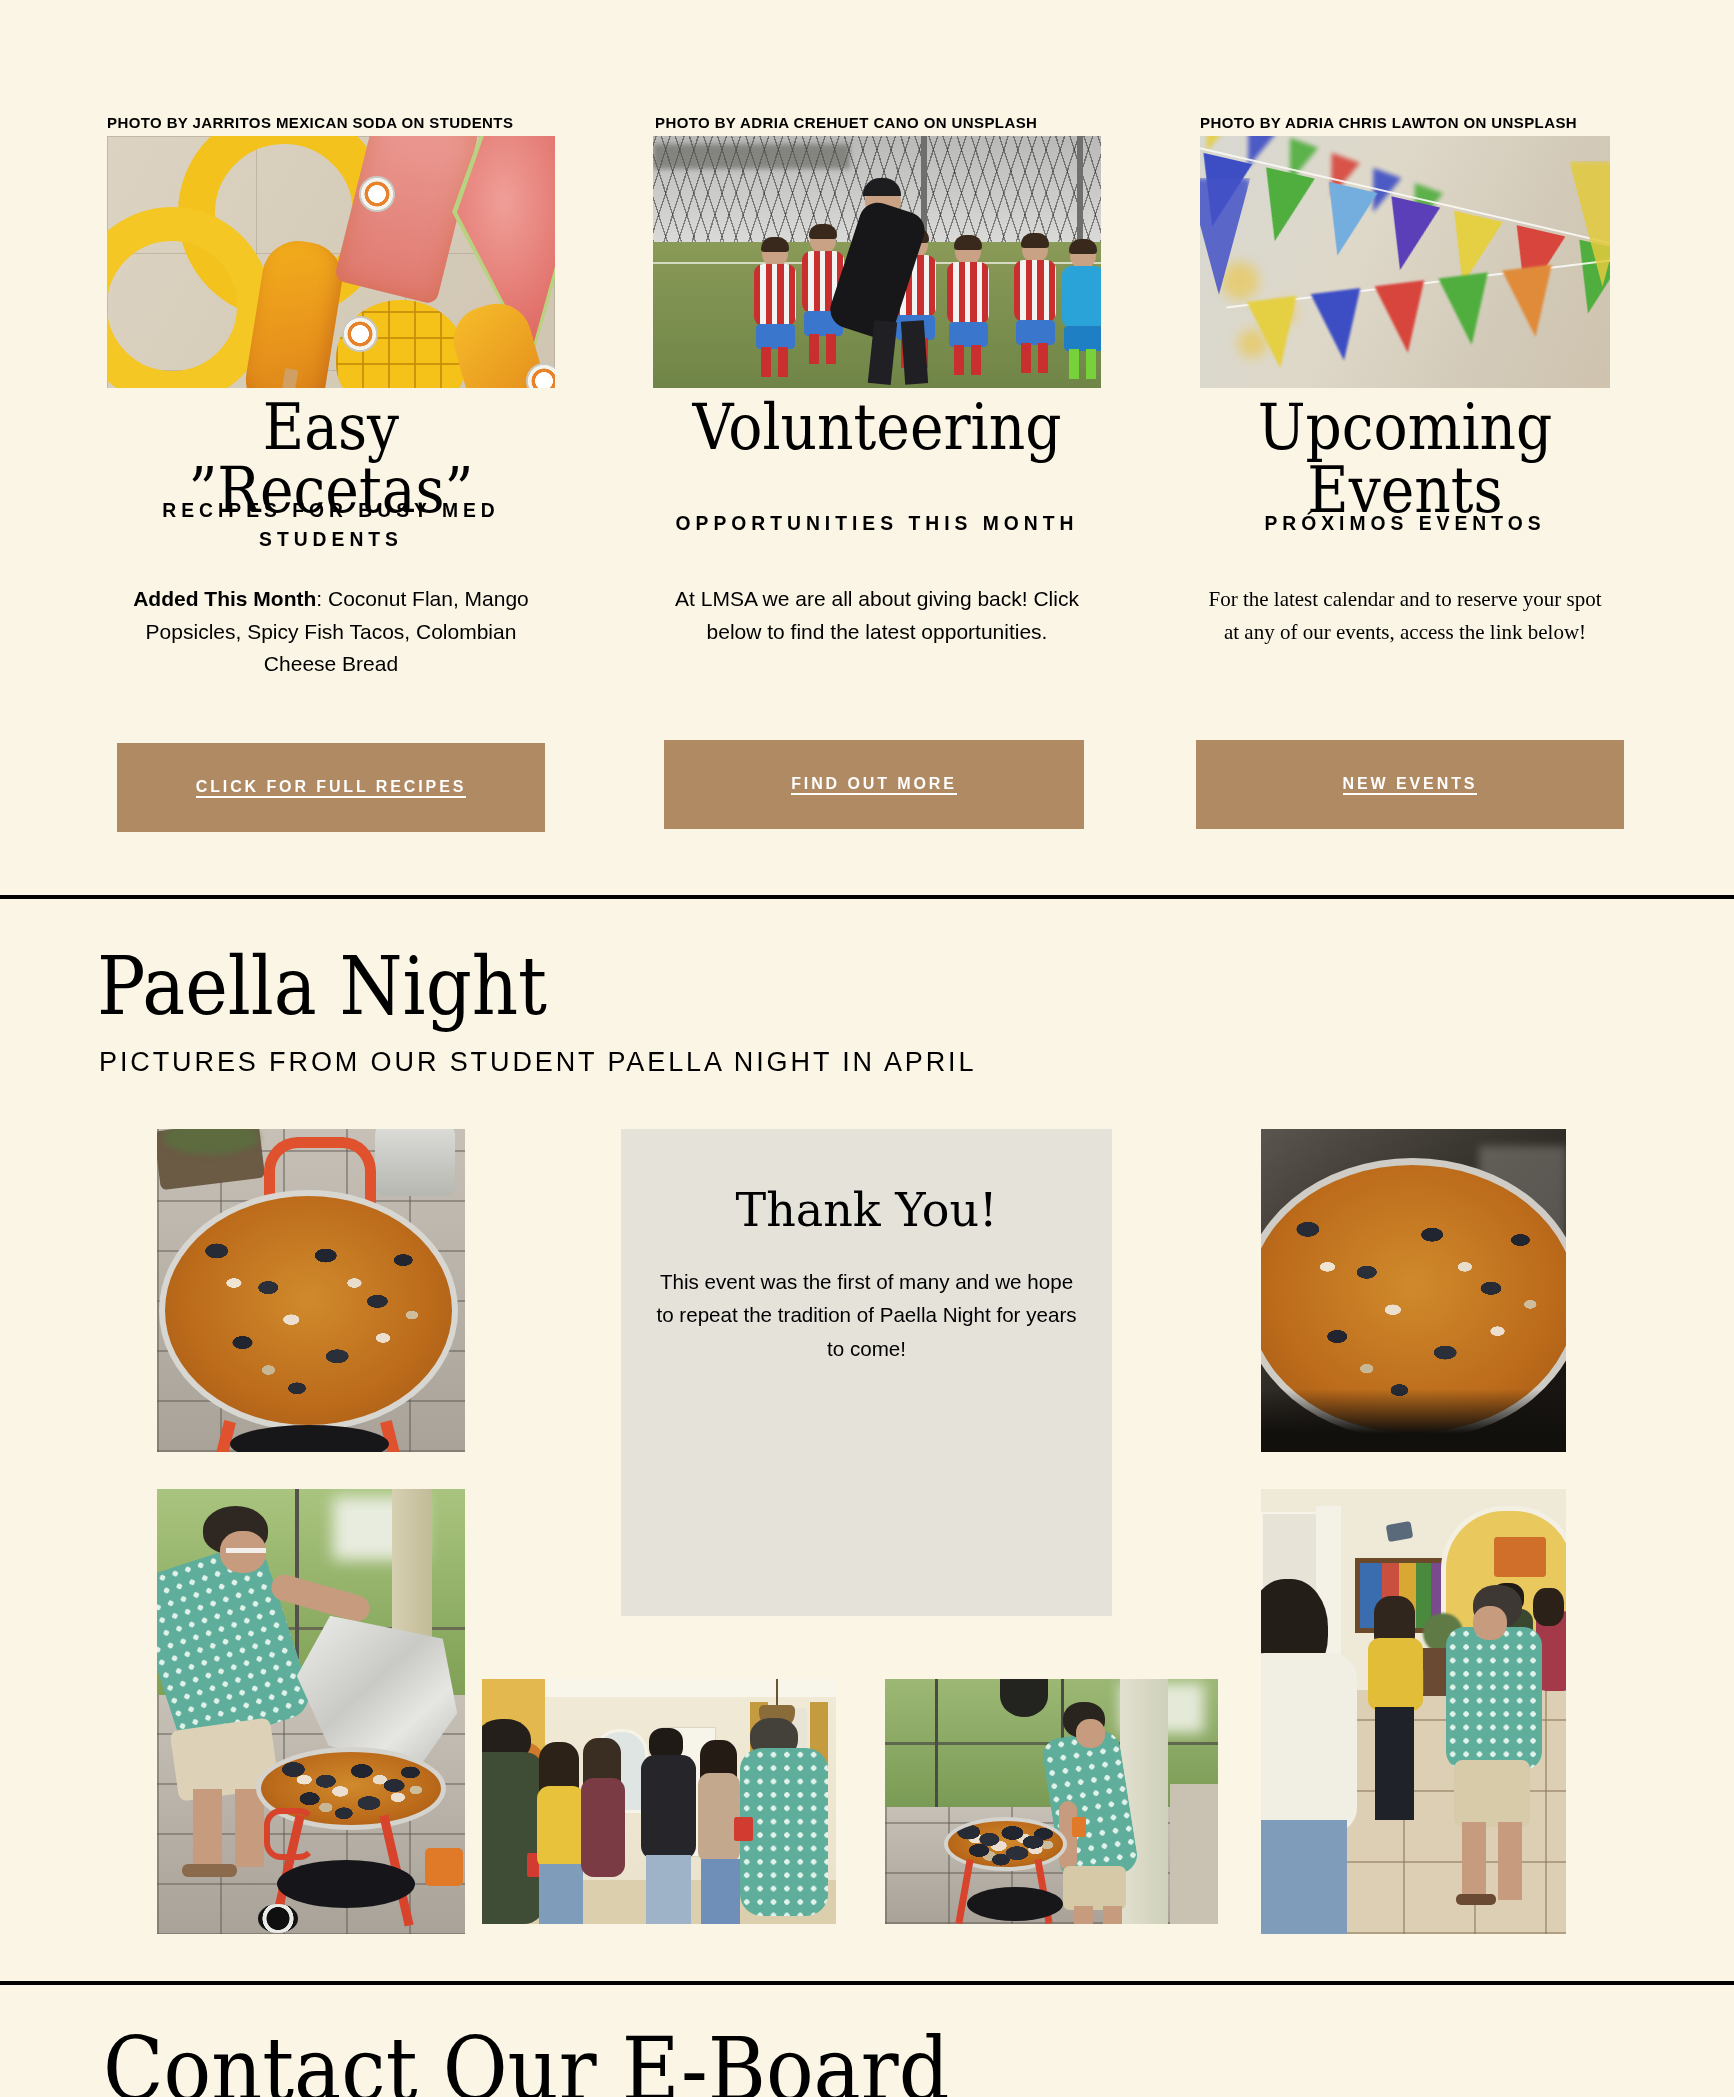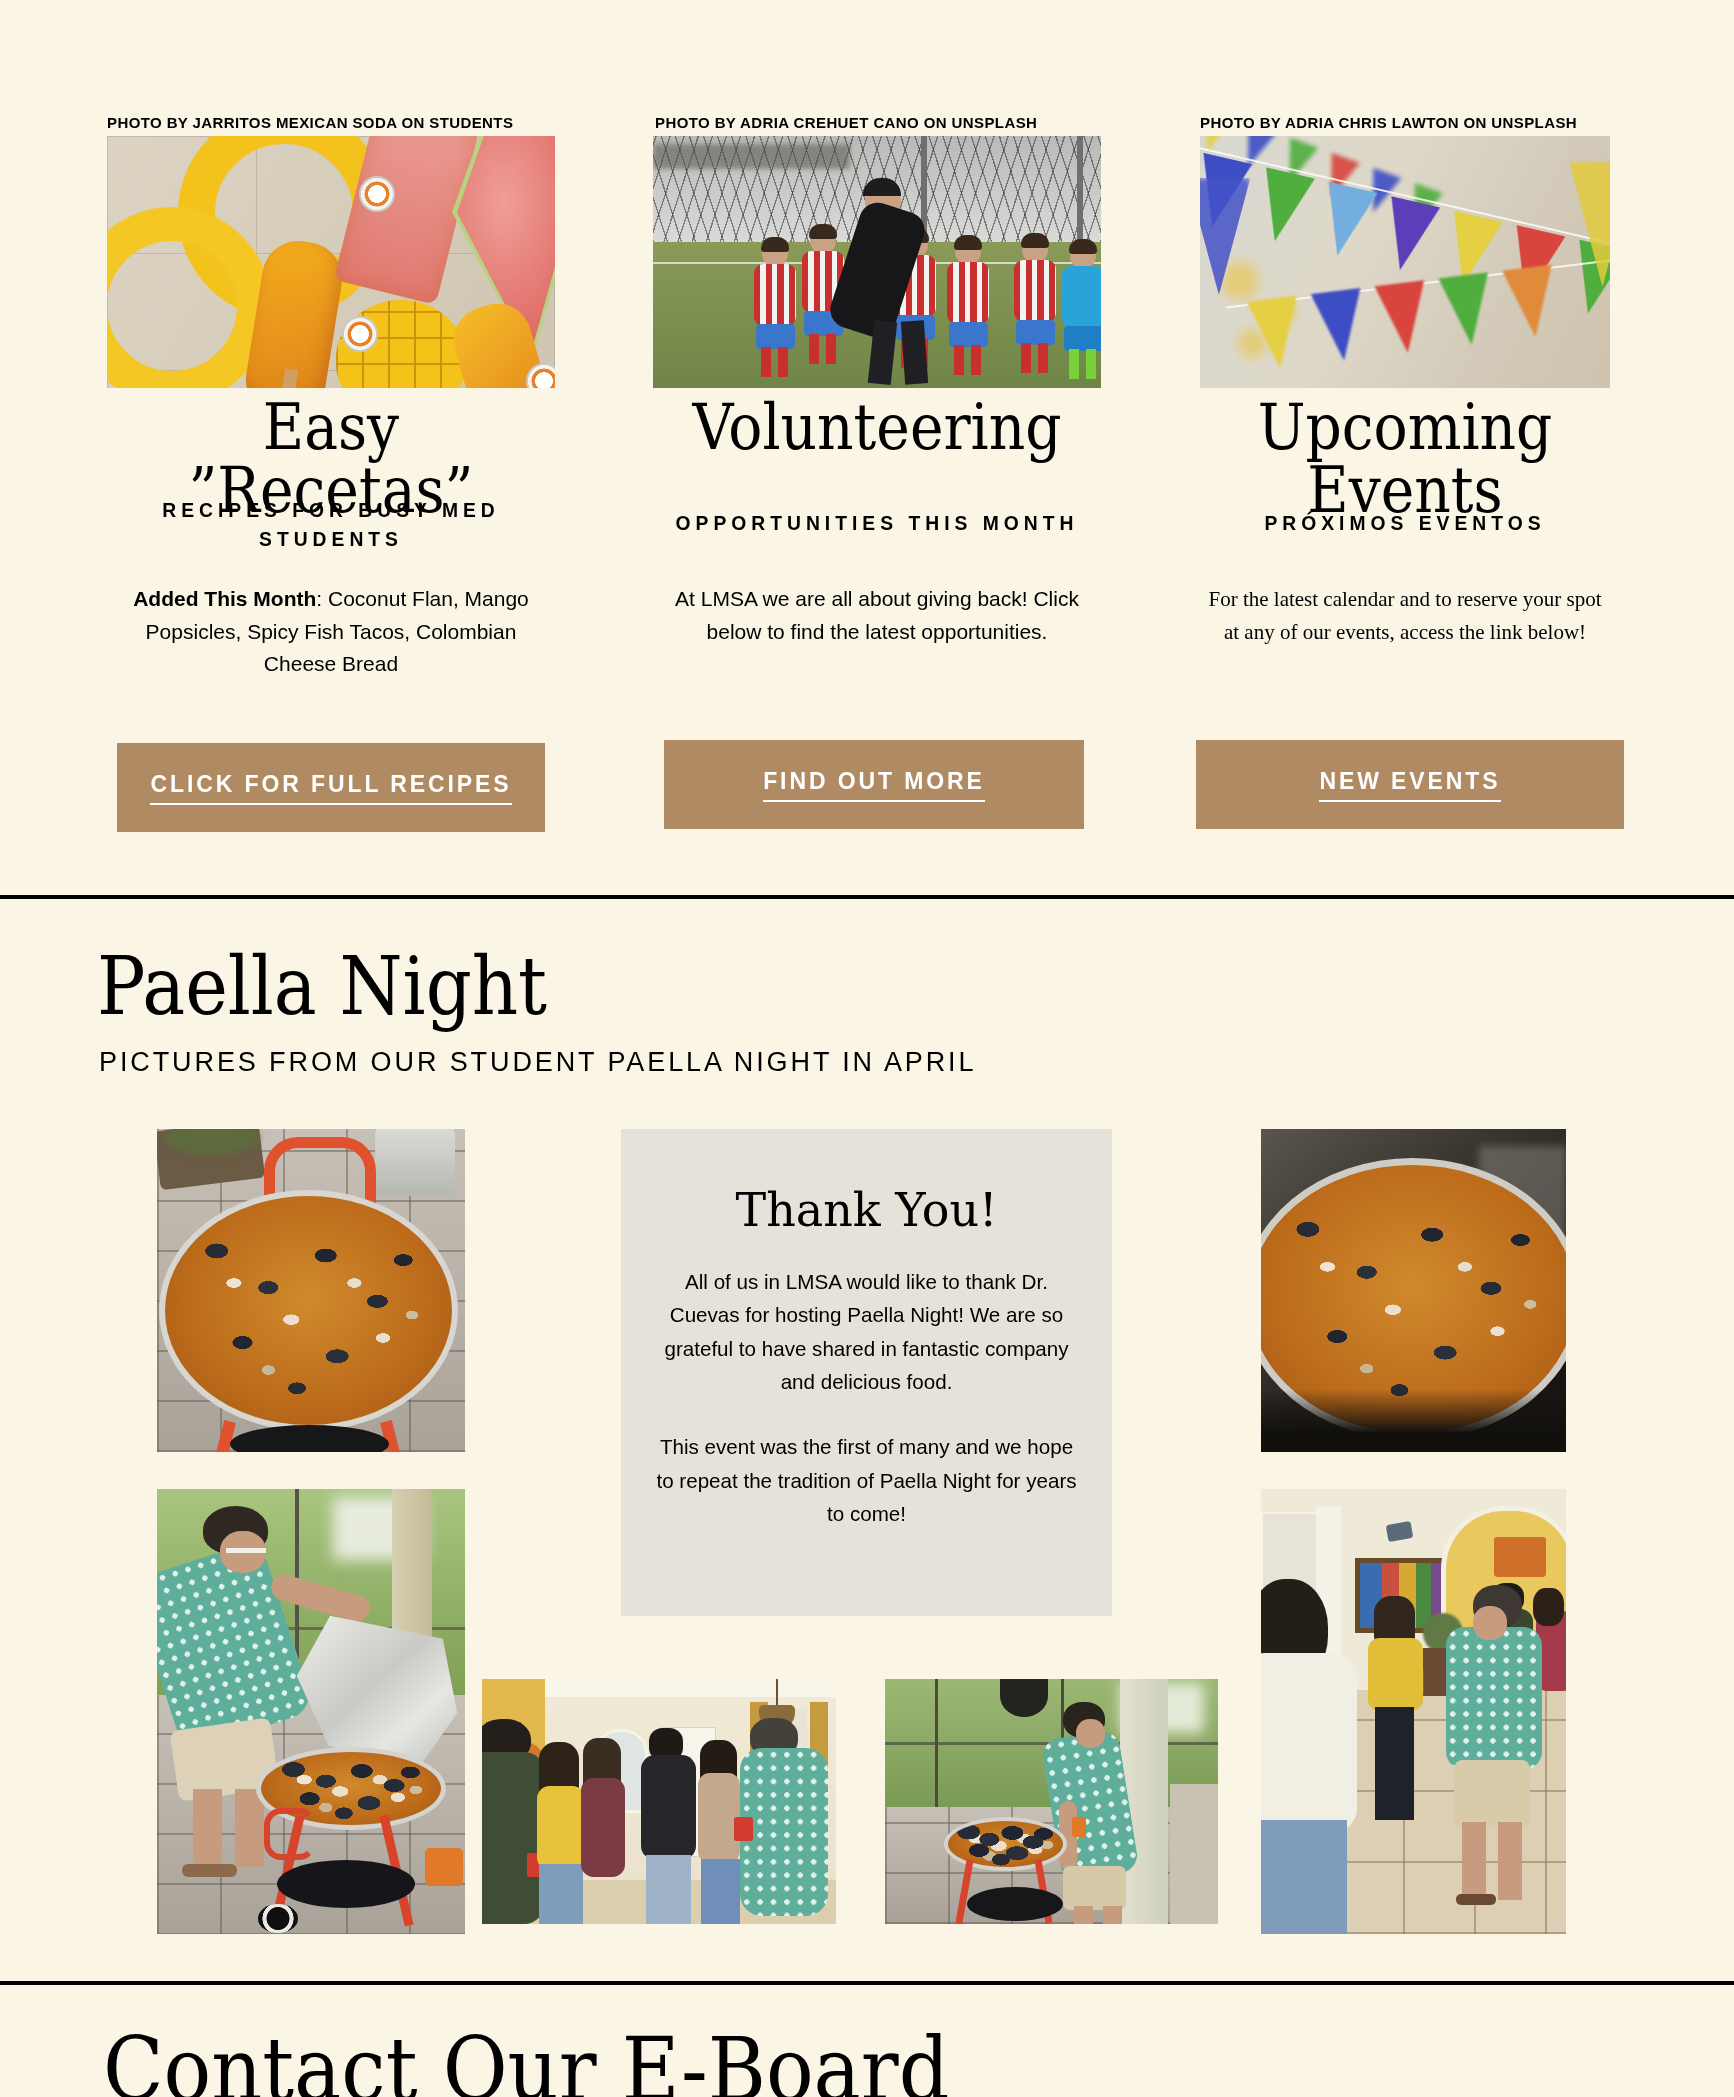--- a/index.html
+++ b/index.html
@@ -11,22 +11,22 @@
   .credit{position:absolute;font-weight:bold;font-size:15px;letter-spacing:0.4px;white-space:nowrap;}
   .display{font-family:"DejaVu Serif",serif;font-weight:normal;}
   .squeeze{transform:scaleX(.9);}
   .col-title{position:absolute;width:448px;text-align:center;font-size:63px;line-height:1;
              transform-origin:center;}
   .col-sub{position:absolute;width:448px;text-align:center;font-weight:bold;font-size:19.3px;
            letter-spacing:5px;line-height:1.5;}
   .col-body{position:absolute;width:448px;text-align:center;font-size:21px;line-height:1.55;}
   .col-body .inner{display:inline-block;max-width:424px;}
   .btn{position:absolute;height:89px;background:#B08A63;display:flex;align-items:center;justify-content:center;cursor:pointer;}
-  .btn span{color:#fff;font-weight:bold;font-size:23px;letter-spacing:2.9px;border-bottom:2.1px solid #fff;
-            padding-bottom:5px;white-space:nowrap;}
+  .btn span{color:#fff;font-weight:bold;font-size:16px;letter-spacing:2.9px;border-bottom:2.1px solid #fff;
+            white-space:nowrap;}
   .divider{position:absolute;left:0;width:1735px;background:#000;}
   .sec-title{position:absolute;font-size:80px;line-height:1;transform-origin:left center;}
   .sec-sub{position:absolute;font-weight:normal;font-size:27px;letter-spacing:2.9px;white-space:nowrap;}
 
   
   #thankyou{position:absolute;left:621px;top:1129px;width:491px;height:487px;background:#E5E2DA;text-align:center;}
   #thankyou h3{margin:54px 0 0 0;font-size:46px;font-weight:normal;}
   #thankyou p{margin:28px 29px 0 29px;font-size:20.6px;line-height:1.62;}
   #thankyou p + p{margin-top:32px;}
 
@@ -261,21 +261,20 @@
     <i style="left:218px;top:-4.2px;width:80px;height:71px;border-radius:9.2px;background:linear-gradient(#dcdcd8,#b7b7b2);"></i>
     <i style="left:107px;top:8.4px;width:90px;height:67px;border:11px solid #e0512e;border-bottom-color:transparent;border-radius:34px 34px 8.4px 8.4px;"></i>
     <i class="panfill" style="left:2.1px;top:61px;width:287px;height:229px;border:6.7px solid #d8d6d1;border-radius:50%;"></i>
     <i style="left:63px;top:292px;width:11.7px;height:34px;background:#e0512e;transform:rotate(14deg);"></i>
     <i style="left:227px;top:292px;width:11.7px;height:34px;background:#e0512e;transform:rotate(-14deg);"></i>
     <i style="left:73px;top:296px;width:159px;height:38px;background:#17171a;border-radius:50%;"></i>
   </div>
 
   <div id="thankyou">
     <h3 class="display">Thank You!</h3>
-    <p>All of us in LMSA would like to thank Dr. Cuevas for hosting Paella Night! We are so grateful to have shared in fantastic company and delicious food.</p>
     <p>This event was the first of many and we hope to repeat the tradition of Paella Night for years to come!</p>
   </div>
 
   <div class="ph" style="left:1261px;top:1129px;width:305px;height:323px;background:linear-gradient(140deg,#5a554e 0%,#38342e 35%,#181512 75%);">
     <i style="left:218px;top:17px;width:88px;height:101px;background:#8d8a84;opacity:.5;filter:blur(4.2px);"></i>
     <i class="panfill" style="left:-19px;top:29px;width:327px;height:268px;border:7.6px solid #cfccc6;border-radius:50%;"></i>
     <i style="left:0;top:260px;width:305px;height:63px;background:linear-gradient(transparent,#12100d 70%);"></i>
   </div>
 
   <div class="ph" style="left:157px;top:1489px;width:308px;height:445px;">

